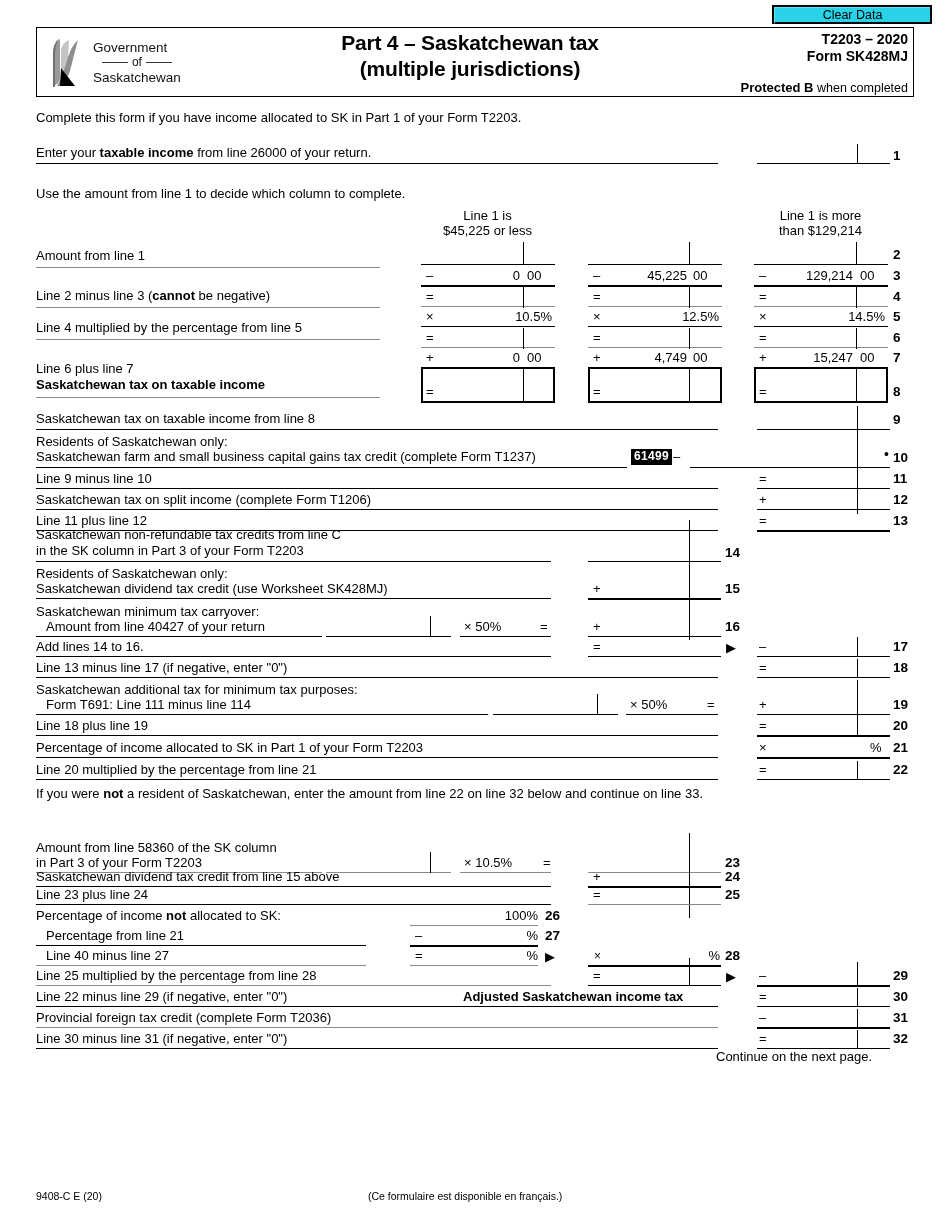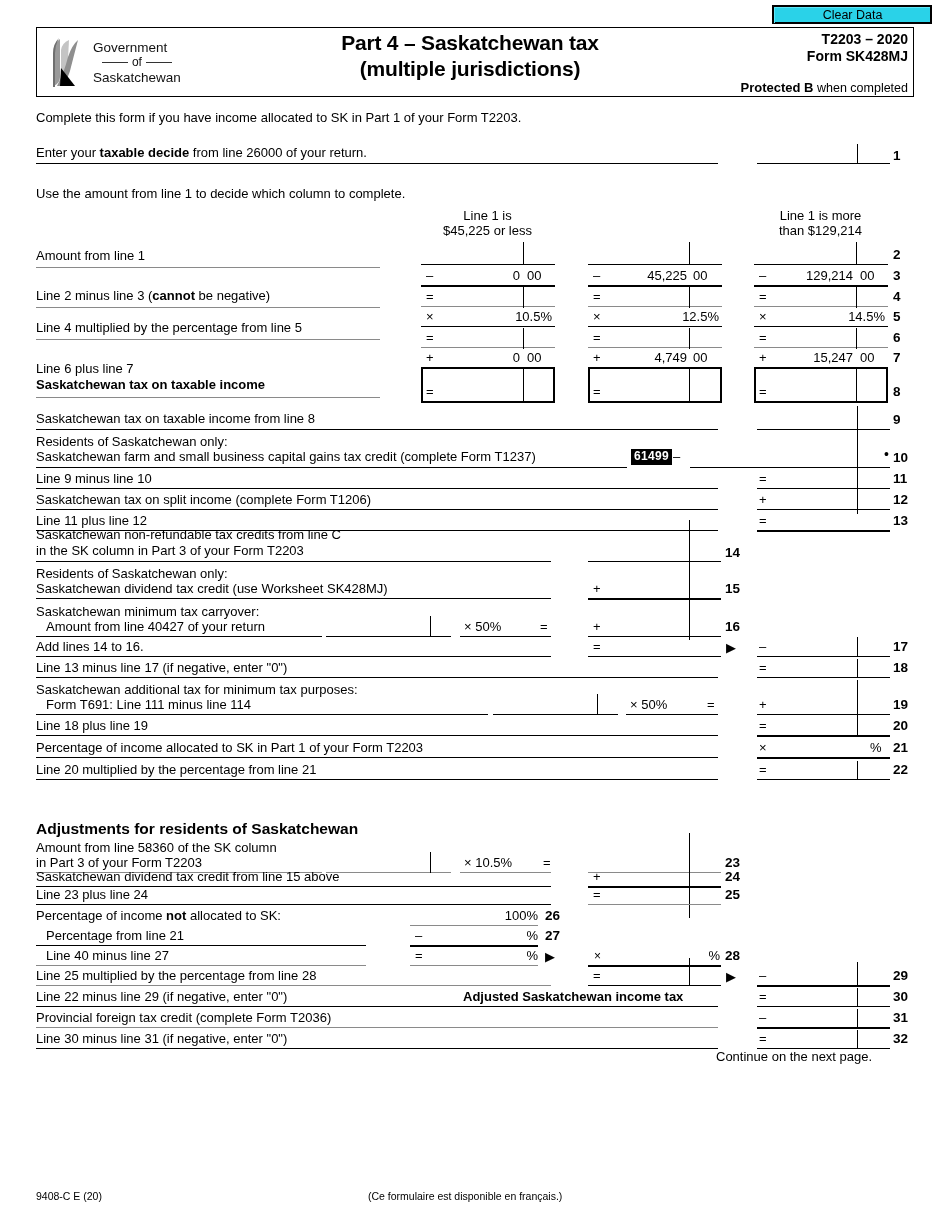--- a/index.html
+++ b/index.html
@@ -116,21 +116,21 @@
     <div class="r1">T2203 – 2020</div>
     <div class="r1">Form SK428MJ</div>
     <div class="prot">
       <b>Protected B</b><span> when completed</span>
     </div>
   </div>
 
   <div class="abs t" style="left:36px;top:110px;">Complete this form if you have income allocated to SK in Part 1 of your Form T2203.</div>
 
   <div class="abs t" style="left:36px;top:145px;">
-    <span>Enter your </span><b>taxable decide</b><span> from line 26000 of your return.</span>
+    <span>Enter your </span><b>taxable income</b><span> from line 26000 of your return.</span>
   </div>
   <div class="abs hl" style="left:36px;top:163px;width:682px;"></div>
   <div class="abs hl" style="left:757px;top:163px;width:133px;"></div>
   <div class="abs vl" style="left:857px;top:144px;height:20px;"></div>
   <div class="abs num" style="left:893px;top:148px;">1</div>
 
   <div class="abs t" style="left:36px;top:186px;">Use the amount from line 1 to decide which column to complete.</div>
 
   <div class="abs t ctr" style="left:420px;top:208px;width:135px;">
     <div>Line 1 is</div>
@@ -335,22 +335,24 @@
   <div class="abs hl thick" style="left:757px;top:757px;width:133px;"></div>
   <div class="abs num" style="left:893px;top:740px;">21</div>
 
   <div class="abs t" style="left:36px;top:762px;">Line 20 multiplied by the percentage from line 21</div>
   <div class="abs t" style="left:759px;top:762px;">=</div>
   <div class="abs hl" style="left:36px;top:779px;width:682px;"></div>
   <div class="abs hl" style="left:757px;top:779px;width:133px;"></div>
   <div class="abs vl" style="left:857px;top:761px;height:19px;"></div>
   <div class="abs num" style="left:893px;top:762px;">22</div>
 
-
-  <div class="abs secthead" style="left:36px;top:820px;">Adjustments for residents of Saskatchewan</div>
+  <div class="abs t" style="left:36px;top:786px;">
+    <span>If you were </span><b>not</b><span> a resident of Saskatchewan, enter the amount from line 22 on line 32 below and continue on line 33.</span>
+  </div>
+
 
   <div class="abs t" style="left:36px;top:840px;">Amount from line 58360 of the SK column</div>
   <div class="abs t" style="left:36px;top:855px;">in Part 3 of your Form T2203</div>
   <div class="abs hl thin" style="left:36px;top:872px;width:286px;"></div>
   <div class="abs hl thin" style="left:326px;top:872px;width:125px;"></div>
   <div class="abs vl" style="left:430px;top:852px;height:21px;"></div>
   <div class="abs t" style="left:464px;top:855px;">×  10.5%</div>
   <div class="abs t" style="left:543px;top:855px;">=</div>
   <div class="abs hl thin" style="left:460px;top:872px;width:91px;"></div>
   <div class="abs hl thin" style="left:588px;top:872px;width:133px;"></div>

